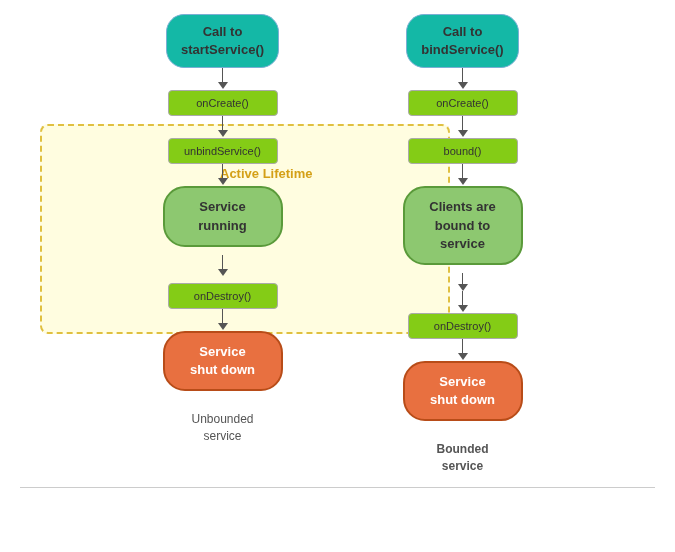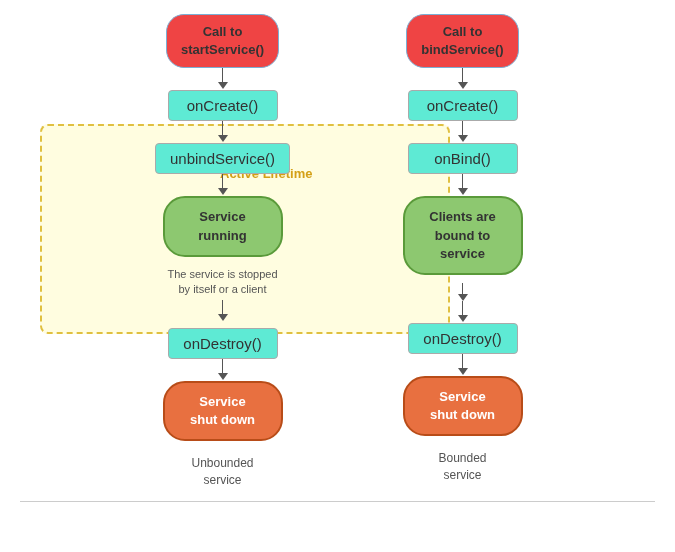--- a/index.html
+++ b/index.html
@@ -55,38 +55,38 @@
       align-items: center;
       width: 200px;
       position: relative;
       z-index: 2;
     }
     .column-left { margin-right: 30px; margin-left: 10px; }
     .column-right { margin-left: 10px; }
 
     
     .box-blue-rounded {
-      background: #ef4444;
+      background: #14b8a6;
       border: 1.5px solid #7aafd4;
       border-radius: 18px;
       padding: 8px 14px;
       text-align: center;
       font-size: 13px;
       font-weight: bold;
       color: #333;
       min-width: 110px;
       line-height: 1.4;
     }
     .box-rect {
-      background: #5eead4;
+      background: #84cc16;
       border: 1.5px solid #aaa;
       border-radius: 4px;
       padding: 6px 14px;
       text-align: center;
-      font-size: 15px;
+      font-size: 11px;
       color: #333;
       min-width: 110px;
     }
     .box-green-rounded {
       background: #8dc870;
       border: 2px solid #5a9a3a;
       border-radius: 22px;
       padding: 10px 16px;
       text-align: center;
       font-size: 13px;
@@ -142,21 +142,21 @@
 
     .caption {
       margin-top: 12px;
       font-size: 12px;
       color: #333;
       line-height: 1.5;
       border-top: 1px solid #ccc;
       padding-top: 8px;
     }
     .col-footer {
-      margin-top: 14px;
+      margin-top: 20px;
       text-align: center;
       font-size: 12px;
       color: #555;
       line-height: 1.4;
     }
   </style>
 </head>
 <body>
 
 <div class="page">
@@ -170,50 +170,48 @@
       <div class="box-blue-rounded" style="white-space:pre-line;">Call to
 startService()</div>
       <div class="arrow"></div>
       <div class="box-rect">onCreate()</div>
       <div class="arrow"></div>
       <div class="box-rect">unbindService()</div>
       <div class="arrow"></div>
       <div class="box-green-rounded" style="white-space:pre-line;">Service
 running</div>
       <div class="spacer"></div>
-      <div class="note-text" style="white-space:pre-line;">The service is stopped
-by itself or a client</div>
       <div class="arrow" style="height:28px;"></div>
       <div class="box-rect">onDestroy()</div>
       <div class="arrow"></div>
       <div class="box-orange-rounded" style="white-space:pre-line;">Service
 shut down</div>
       <div class="col-footer" style="white-space:pre-line;">Unbounded
 service</div>
     </div>
 
     <div class="column column-right">
       <div class="box-blue-rounded" style="white-space:pre-line;">Call to
 bindService()</div>
       <div class="arrow"></div>
       <div class="box-rect">onCreate()</div>
       <div class="arrow"></div>
-      <div class="box-rect">onBind()</div>
+      <div class="box-rect">bound()</div>
       <div class="arrow"></div>
       <div class="box-green-rounded" style="white-space:pre-line;">Clients are
 bound to
 service</div>
       <div class="spacer"></div>
       <div class="arrow" style="height:18px;"></div>
       <div class="arrow"></div>
       <div class="box-rect">onDestroy()</div>
       <div class="arrow"></div>
       <div class="box-orange-rounded" style="white-space:pre-line;">Service
 shut down</div>
-      <div class="col-footer" style="white-space:pre-line;">Bounded
+      <div class="col-footer" style="white-space:pre-line;font-weight:bold;">Bounded
 service</div>
     </div>
 
   </div>
 
   <div class="caption">
     
   </div>
 </div>
 

